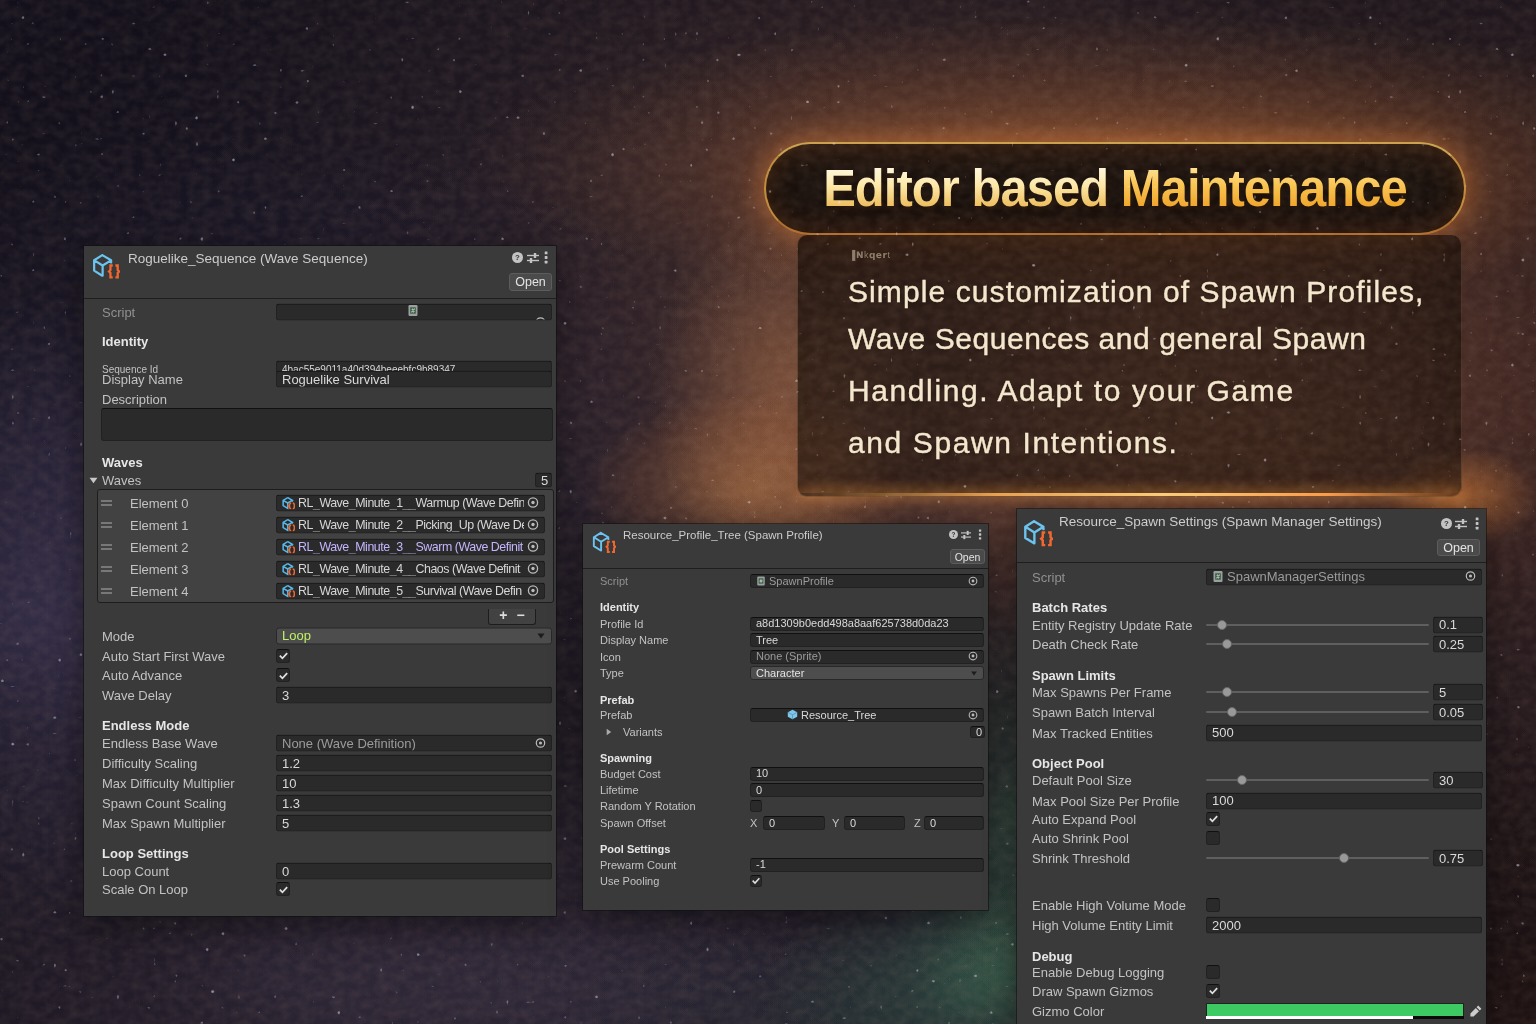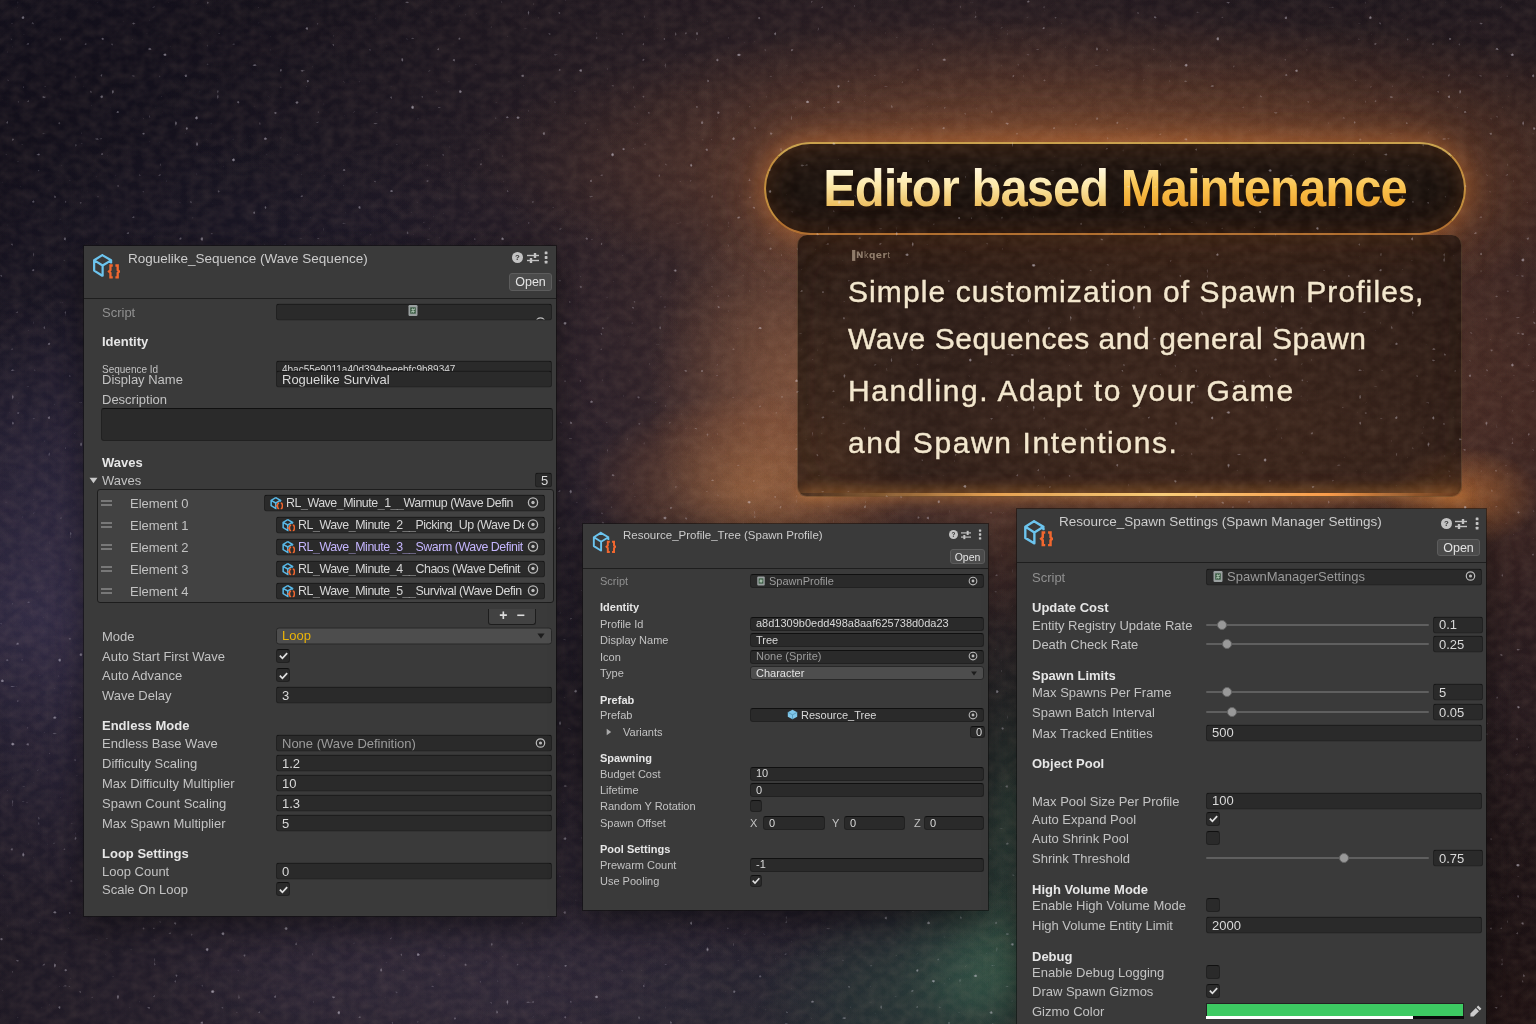--- a/index.html
+++ b/index.html
@@ -176,21 +176,21 @@
       </div>
       <div class="lb" style="left:18px;">Waves</div>
       <div class="fld" style="left:451px;width:17px;height:15px;">
         <span style="color:#d9d9d9">5</span>
       </div>
     </div>
     <div style="position:absolute;left:13px;top:242.5px;width:457px;height:114.5px;background:#424242;border:1px solid #1d1d1d;border-radius:3px"></div>
     <div class="r" style="top:247.3px;height:20px;font-size:13px">
       <div style="position:absolute;left:17px;top:50%;margin-top:-3px;width:11px;height:1.5px;background:#787878;box-shadow:0 4px 0 #787878"></div>
       <div class="lb" style="left:46px;">Element 0</div>
-      <div class="fld" style="left:180px;right:11px;height:17px;">
+      <div class="fld" style="left:192px;right:11px;height:17px;">
         <span class="fico">
           <svg width="13" height="13" viewBox="0 0 34 34" style="display:block">
 <g fill="none" stroke="#58b7e6" stroke-width="4">
               <path d="M15 3 L3 10 L3 24 L15 31 L15 17 L3 10 M15 17 L27 10 L15 3 M27 10 L27 14"></path>
             </g>
 <g fill="none" stroke="#f1672f" stroke-width="4">
               <path d="M24 17 Q20 17 20 21 L20 22 Q20 24 18 24.6 Q20 25.2 20 27 L20 28 Q20 32 24 32"></path>
               <path d="M28 17 Q32 17 32 21 L32 22 Q32 24 34 24.6 Q32 25.2 32 27 L32 28 Q32 32 28 32"></path>
             </g>
           </svg>
@@ -300,21 +300,21 @@
         </span>
       </div>
     </div>
     <div style="position:absolute;left:404px;top:362.5px;width:48px;height:16px;background:#424242;border:1px solid #1d1d1d;border-top:none;border-radius:0 0 3px 3px;display:flex;align-items:center;justify-content:center;gap:9px;color:#dcdcdc;font-size:14px;font-weight:bold">
       <span style="margin-top:-2px">+</span>
       <span style="margin-top:-2px">−</span>
     </div>
     <div class="r" style="top:379.9px;height:20px;font-size:13px">
       <div class="lb" style="left:18px;">Mode</div>
       <div class="fld" style="left:192px;right:4px;height:17px;background:#4d4d4d;border-color:#282828;">
-        <span style="color:#eab308">Loop</span>
+        <span style="color:#bef264">Loop</span>
         <span class="pick">
           <svg width="10" height="10" viewBox="0 0 10 10" style="display:block">
             <path d="M1.4 3 L8.6 3 L5 8 Z" fill="#1c1c1c"></path>
           </svg>
         </span>
       </div>
     </div>
     <div class="r" style="top:399.5px;height:20px;font-size:13px">
       <div class="lb" style="left:18px;">Auto Start First Wave</div>
       <div class="cb" style="left:192px;width:14px;height:14px">
@@ -628,21 +628,21 @@
         <span class="trunc" style="color:#9b9b9b">SpawnManagerSettings</span>
         <span class="pick">
           <svg width="11" height="11" viewBox="0 0 12 12" style="display:block">
             <circle cx="6" cy="6" r="4.6" fill="none" stroke="#b9b9b9" stroke-width="1.3"></circle>
             <circle cx="6" cy="6" r="1.7" fill="#b9b9b9"></circle>
           </svg>
         </span>
       </div>
     </div>
     <div class="r" style="top:88.0px;height:20px;font-size:13px">
-      <div class="lb" style="left:15px;color:#e6e6e6;font-weight:bold;">Update Cost</div>
+      <div class="lb" style="left:15px;color:#e6e6e6;font-weight:bold;">Batch Rates</div>
     </div>
     <div class="r" style="top:105.6px;height:20px;font-size:13px">
       <div class="lb" style="left:15px;">Entity Registry Update Rate</div>
       <div style="position:absolute;left:189px;width:223px;top:50%;height:2px;margin-top:-1px;background:#5f5f5f;border-radius:1px"></div>
       <div style="position:absolute;left:200px;top:50%;margin-top:-5px;width:10px;height:10px;border-radius:50%;background:#999;border:1px solid #666;box-sizing:border-box"></div>
       <div class="fld" style="left:416px;width:50px;height:17px;">
         <span style="color:#d9d9d9">0.1</span>
       </div>
     </div>
     <div class="r" style="top:125.4px;height:20px;font-size:13px">
@@ -674,20 +674,28 @@
     </div>
     <div class="r" style="top:213.6px;height:20px;font-size:13px">
       <div class="lb" style="left:15px;">Max Tracked Entities</div>
       <div class="fld" style="left:189px;right:4px;height:17px;">
         <span style="color:#d9d9d9">500</span>
       </div>
     </div>
     <div class="r" style="top:244.0px;height:20px;font-size:13px">
       <div class="lb" style="left:15px;color:#e6e6e6;font-weight:bold;">Object Pool</div>
     </div>
+    <div class="r" style="top:261.2px;height:20px;font-size:13px">
+      <div class="lb" style="left:15px;">Default Pool Size</div>
+      <div style="position:absolute;left:189px;width:223px;top:50%;height:2px;margin-top:-1px;background:#5f5f5f;border-radius:1px"></div>
+      <div style="position:absolute;left:220px;top:50%;margin-top:-5px;width:10px;height:10px;border-radius:50%;background:#999;border:1px solid #666;box-sizing:border-box"></div>
+      <div class="fld" style="left:416px;width:50px;height:17px;">
+        <span style="color:#d9d9d9">30</span>
+      </div>
+    </div>
     <div class="r" style="top:281.5px;height:20px;font-size:13px">
       <div class="lb" style="left:15px;">Max Pool Size Per Profile</div>
       <div class="fld" style="left:189px;right:4px;height:17px;">
         <span style="color:#d9d9d9">100</span>
       </div>
     </div>
     <div class="r" style="top:299.7px;height:20px;font-size:13px">
       <div class="lb" style="left:15px;">Auto Expand Pool</div>
       <div class="cb" style="left:189px;width:14px;height:14px">
         <svg width="11" height="11" viewBox="0 0 12 12" style="display:block">
@@ -699,23 +707,20 @@
       <div class="lb" style="left:15px;">Auto Shrink Pool</div>
       <div class="cb" style="left:189px;width:14px;height:14px"></div>
     </div>
     <div class="r" style="top:339.3px;height:20px;font-size:13px">
       <div class="lb" style="left:15px;">Shrink Threshold</div>
       <div style="position:absolute;left:189px;width:223px;top:50%;height:2px;margin-top:-1px;background:#5f5f5f;border-radius:1px"></div>
       <div style="position:absolute;left:322px;top:50%;margin-top:-5px;width:10px;height:10px;border-radius:50%;background:#999;border:1px solid #666;box-sizing:border-box"></div>
       <div class="fld" style="left:416px;width:50px;height:17px;">
         <span style="color:#d9d9d9">0.75</span>
       </div>
-    </div>
-    <div class="r" style="top:369.7px;height:20px;font-size:13px">
-      <div class="lb" style="left:15px;color:#e6e6e6;font-weight:bold;">High Volume Mode</div>
     </div>
     <div class="r" style="top:385.9px;height:20px;font-size:13px">
       <div class="lb" style="left:15px;">Enable High Volume Mode</div>
       <div class="cb" style="left:189px;width:14px;height:14px"></div>
     </div>
     <div class="r" style="top:406.2px;height:20px;font-size:13px">
       <div class="lb" style="left:15px;">High Volume Entity Limit</div>
       <div class="fld" style="left:189px;right:4px;height:17px;">
         <span style="color:#d9d9d9">2000</span>
       </div>

